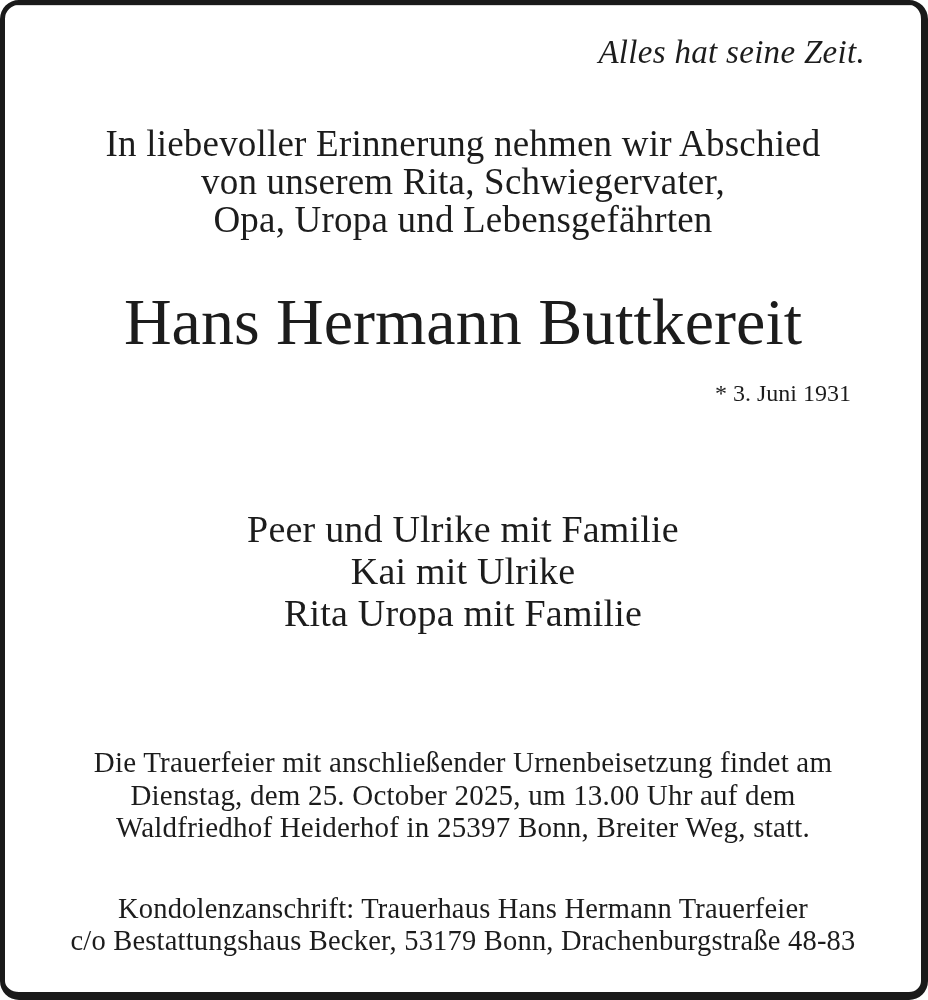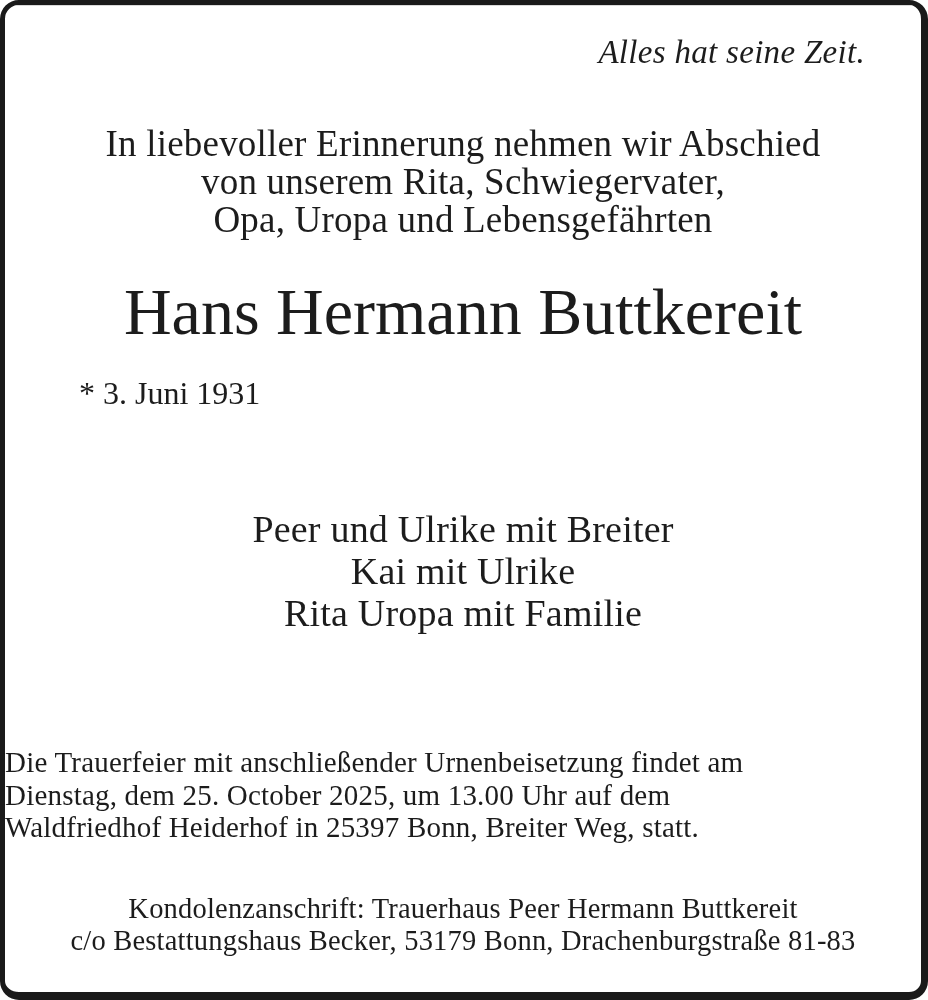--- a/index.html
+++ b/index.html
@@ -42,54 +42,54 @@
     top: 120px;
     left: 0;
     width: 100%;
     text-align: center;
     font-size: 37px;
     line-height: 38px;
     letter-spacing: 0.2px;
   }
   .deceased-name {
     position: absolute;
-    top: 272px;
+    top: 282px;
     left: 0;
     width: 100%;
     text-align: center;
     font-size: 66px;
     line-height: 70px;
     white-space: nowrap;
   }
   .dates-row {
     position: absolute;
     top: 366px;
     left: 74px;
     right: 70px;
     display: flex;
-    justify-content: space-between;
-    font-size: 32px;
+    justify-content: flex-end;
+    font-size: 24px;
     line-height: 44px;
   }
   .mourners {
     position: absolute;
     top: 503px;
     left: 0;
     width: 100%;
     text-align: center;
     font-size: 38px;
     line-height: 42px;
     letter-spacing: 0.2px;
   }
   .funeral {
     position: absolute;
     top: 741px;
     left: 0;
     width: 100%;
-    text-align: left;
+    text-align: center;
     font-size: 29px;
     line-height: 32.5px;
     letter-spacing: 0.2px;
   }
   .condolence {
     position: absolute;
     top: 888px;
     left: 0;
     width: 100%;
     text-align: center;
@@ -113,28 +113,28 @@
     <div class="line">Opa, Uropa und Lebensgefährten</div>
   </div>
 
   <div class="deceased-name">Hans Hermann Buttkereit</div>
 
   <div class="dates-row">
     <span class="line">* 3. Juni 1931</span>
   </div>
 
   <div class="mourners">
-    <div class="line">Peer und Ulrike mit Breiter</div>
+    <div class="line">Peer und Ulrike mit Familie</div>
     <div class="line">Kai mit Ulrike</div>
     <div class="line">Rita Uropa mit Familie</div>
   </div>
 
   <div class="funeral">
     <div class="line">Die Trauerfeier mit anschließender Urnenbeisetzung findet am</div>
     <div class="line">Dienstag, dem 25. October 2025, um 13.00 Uhr auf dem</div>
     <div class="line">Waldfriedhof Heiderhof in 25397 Bonn, Breiter Weg, statt.</div>
   </div>
 
   <div class="condolence">
-    <div class="line">Kondolenzanschrift: Trauerhaus Peer Hermann Buttkereit</div>
-    <div class="line">c/o Bestattungshaus Becker, 53179 Bonn, Drachenburgstraße 81-83</div>
+    <div class="line">Kondolenzanschrift: Trauerhaus Hans Hermann Trauerfeier</div>
+    <div class="line">c/o Bestattungshaus Becker, 53179 Bonn, Drachenburgstraße 48-83</div>
   </div>
 </div>
 
 </body></html>

